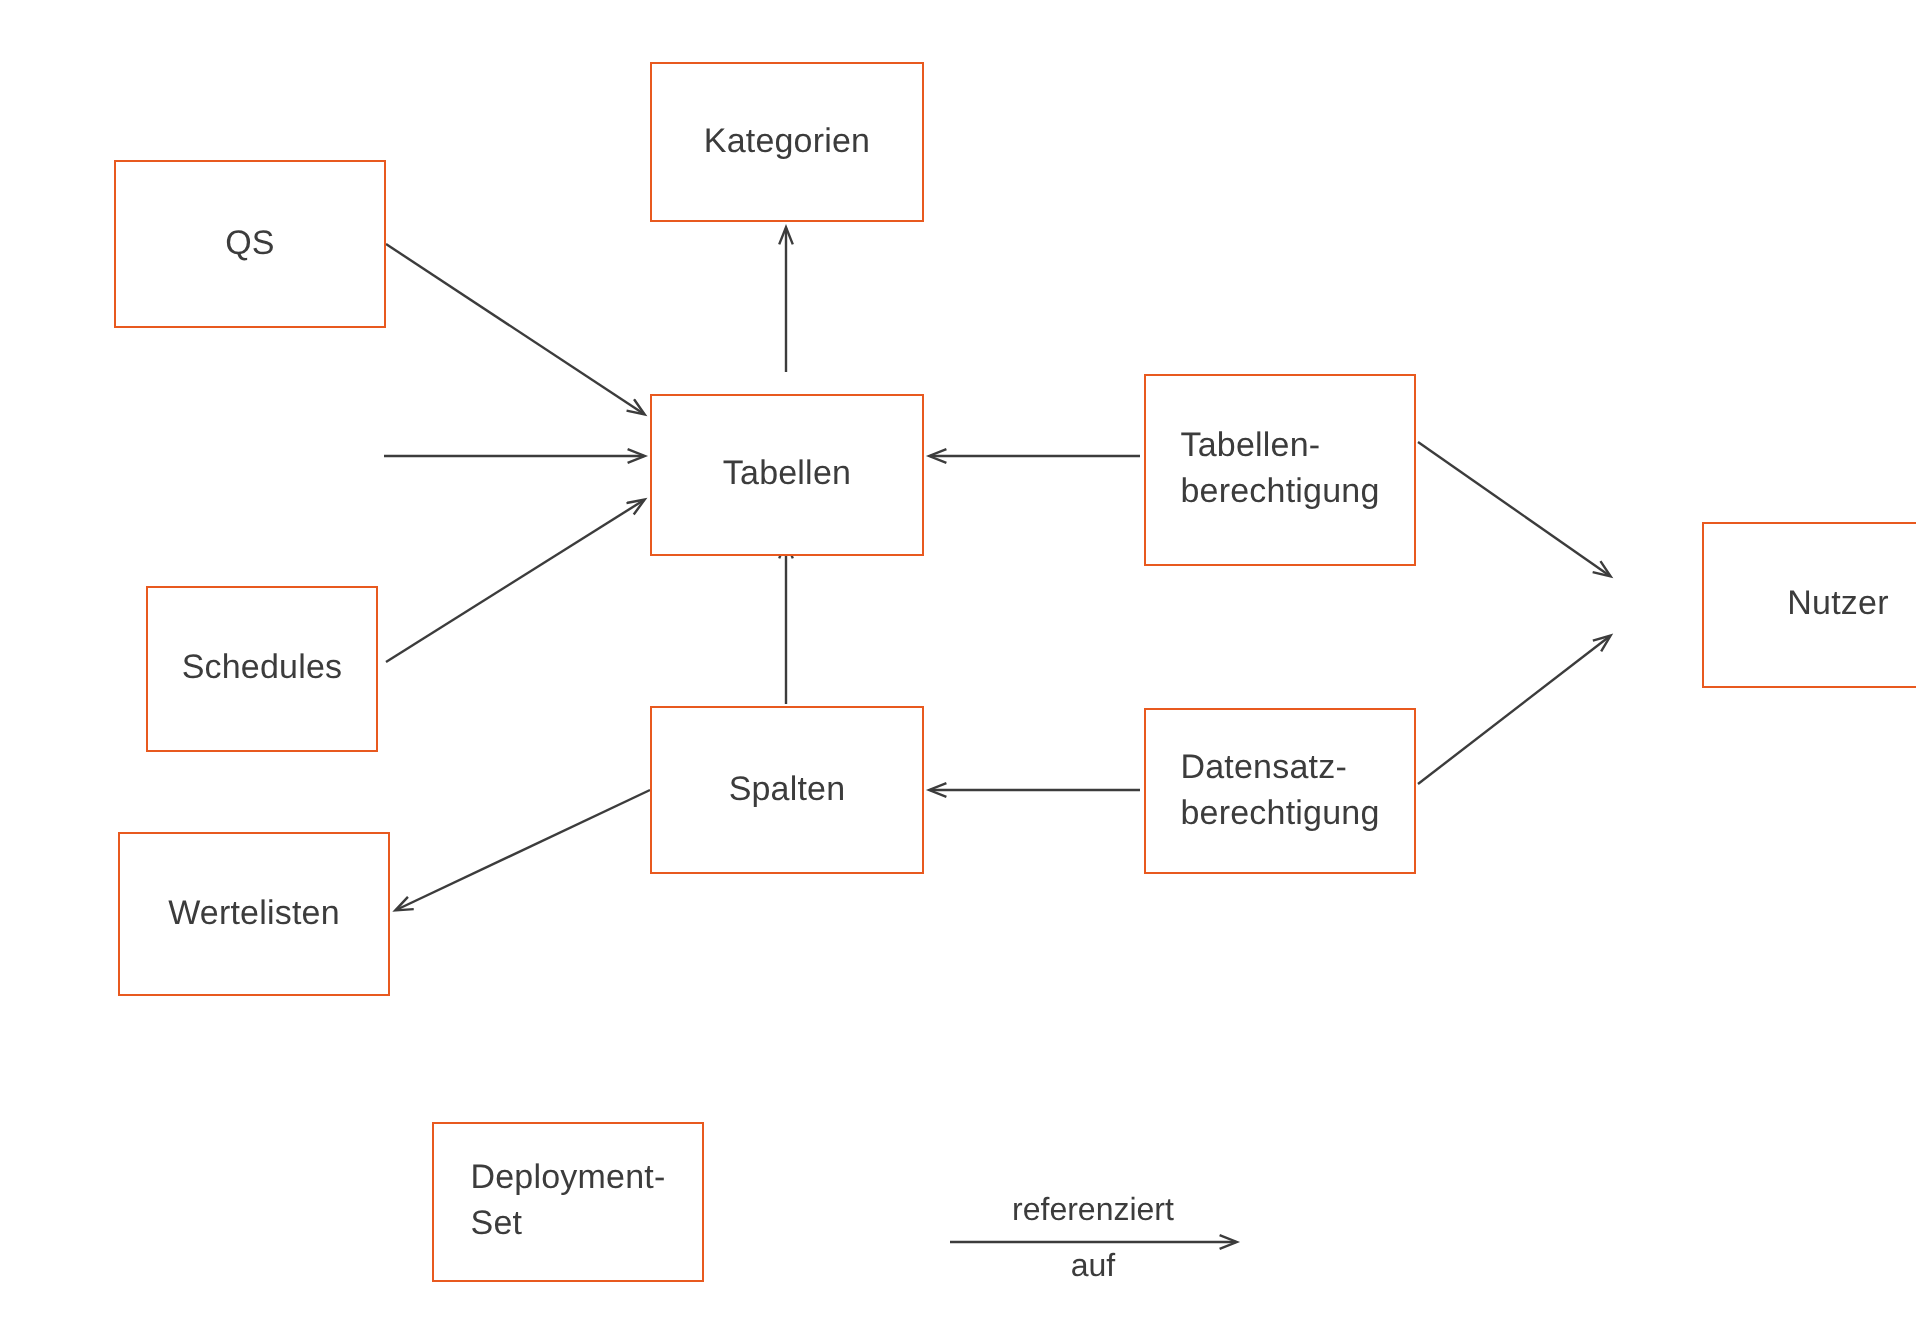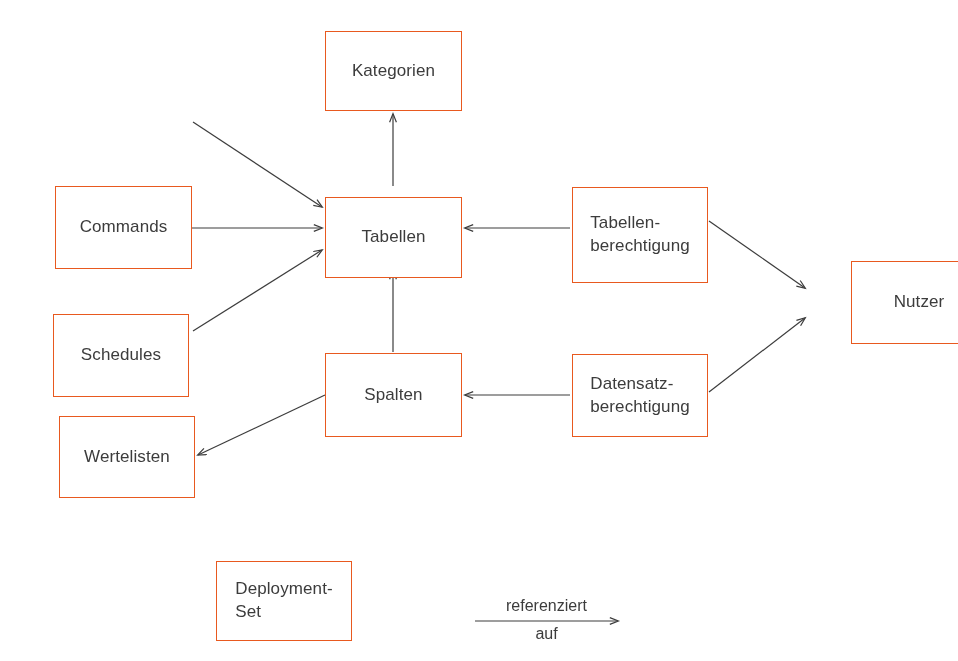--- a/index.html
+++ b/index.html
@@ -73,22 +73,22 @@
     <line x1="393" y1="352" x2="393" y2="271" stroke="#3c3c3c" stroke-width="1.2" marker-end="url(#arrowhead)"></line>
     <line x1="570" y1="228" x2="465" y2="228" stroke="#3c3c3c" stroke-width="1.2" marker-end="url(#arrowhead)"></line>
     <line x1="570" y1="395" x2="465" y2="395" stroke="#3c3c3c" stroke-width="1.2" marker-end="url(#arrowhead)"></line>
     <line x1="709" y1="221" x2="805" y2="288" stroke="#3c3c3c" stroke-width="1.2" marker-end="url(#arrowhead)"></line>
     <line x1="709" y1="392" x2="805" y2="318" stroke="#3c3c3c" stroke-width="1.2" marker-end="url(#arrowhead)"></line>
     <line x1="325" y1="395" x2="198" y2="455" stroke="#3c3c3c" stroke-width="1.2" marker-end="url(#arrowhead)"></line>
 
     <line x1="475" y1="621" x2="618" y2="621" stroke="#3c3c3c" stroke-width="1.2" marker-end="url(#arrowhead)"></line>
   </svg>
 
-  <div class="node" style="left:55px;  top:186px; width:137px; height:83px;">Commands</div>
-  <div class="node" style="left:53px;  top:293px; width:136px; height:83px;margin-top:21px;">Schedules</div>
+  <div class="node" style="left:57px;  top:80px;  width:136px; height:84px;">QS</div>
+  <div class="node" style="left:73px;  top:293px; width:116px; height:83px;">Schedules</div>
   <div class="node" style="left:59px;  top:416px; width:136px; height:82px;">Wertelisten</div>
   <div class="node" style="left:325px; top:31px;  width:137px; height:80px;">Kategorien</div>
   <div class="node" style="left:325px; top:197px; width:137px; height:81px;">Tabellen</div>
   <div class="node" style="left:325px; top:353px; width:137px; height:84px;">Spalten</div>
   <div class="node" style="left:572px; top:187px; width:136px; height:96px;">Tabellen-
 berechtigung</div>
   <div class="node" style="left:572px; top:354px; width:136px; height:83px;">Datensatz-
 berechtigung</div>
   <div class="node" style="left:807px; top:261px; width:136px; height:83px;margin-left:44px;">Nutzer</div>
   <div class="node" style="left:216px; top:561px; width:136px; height:80px;">Deployment-

